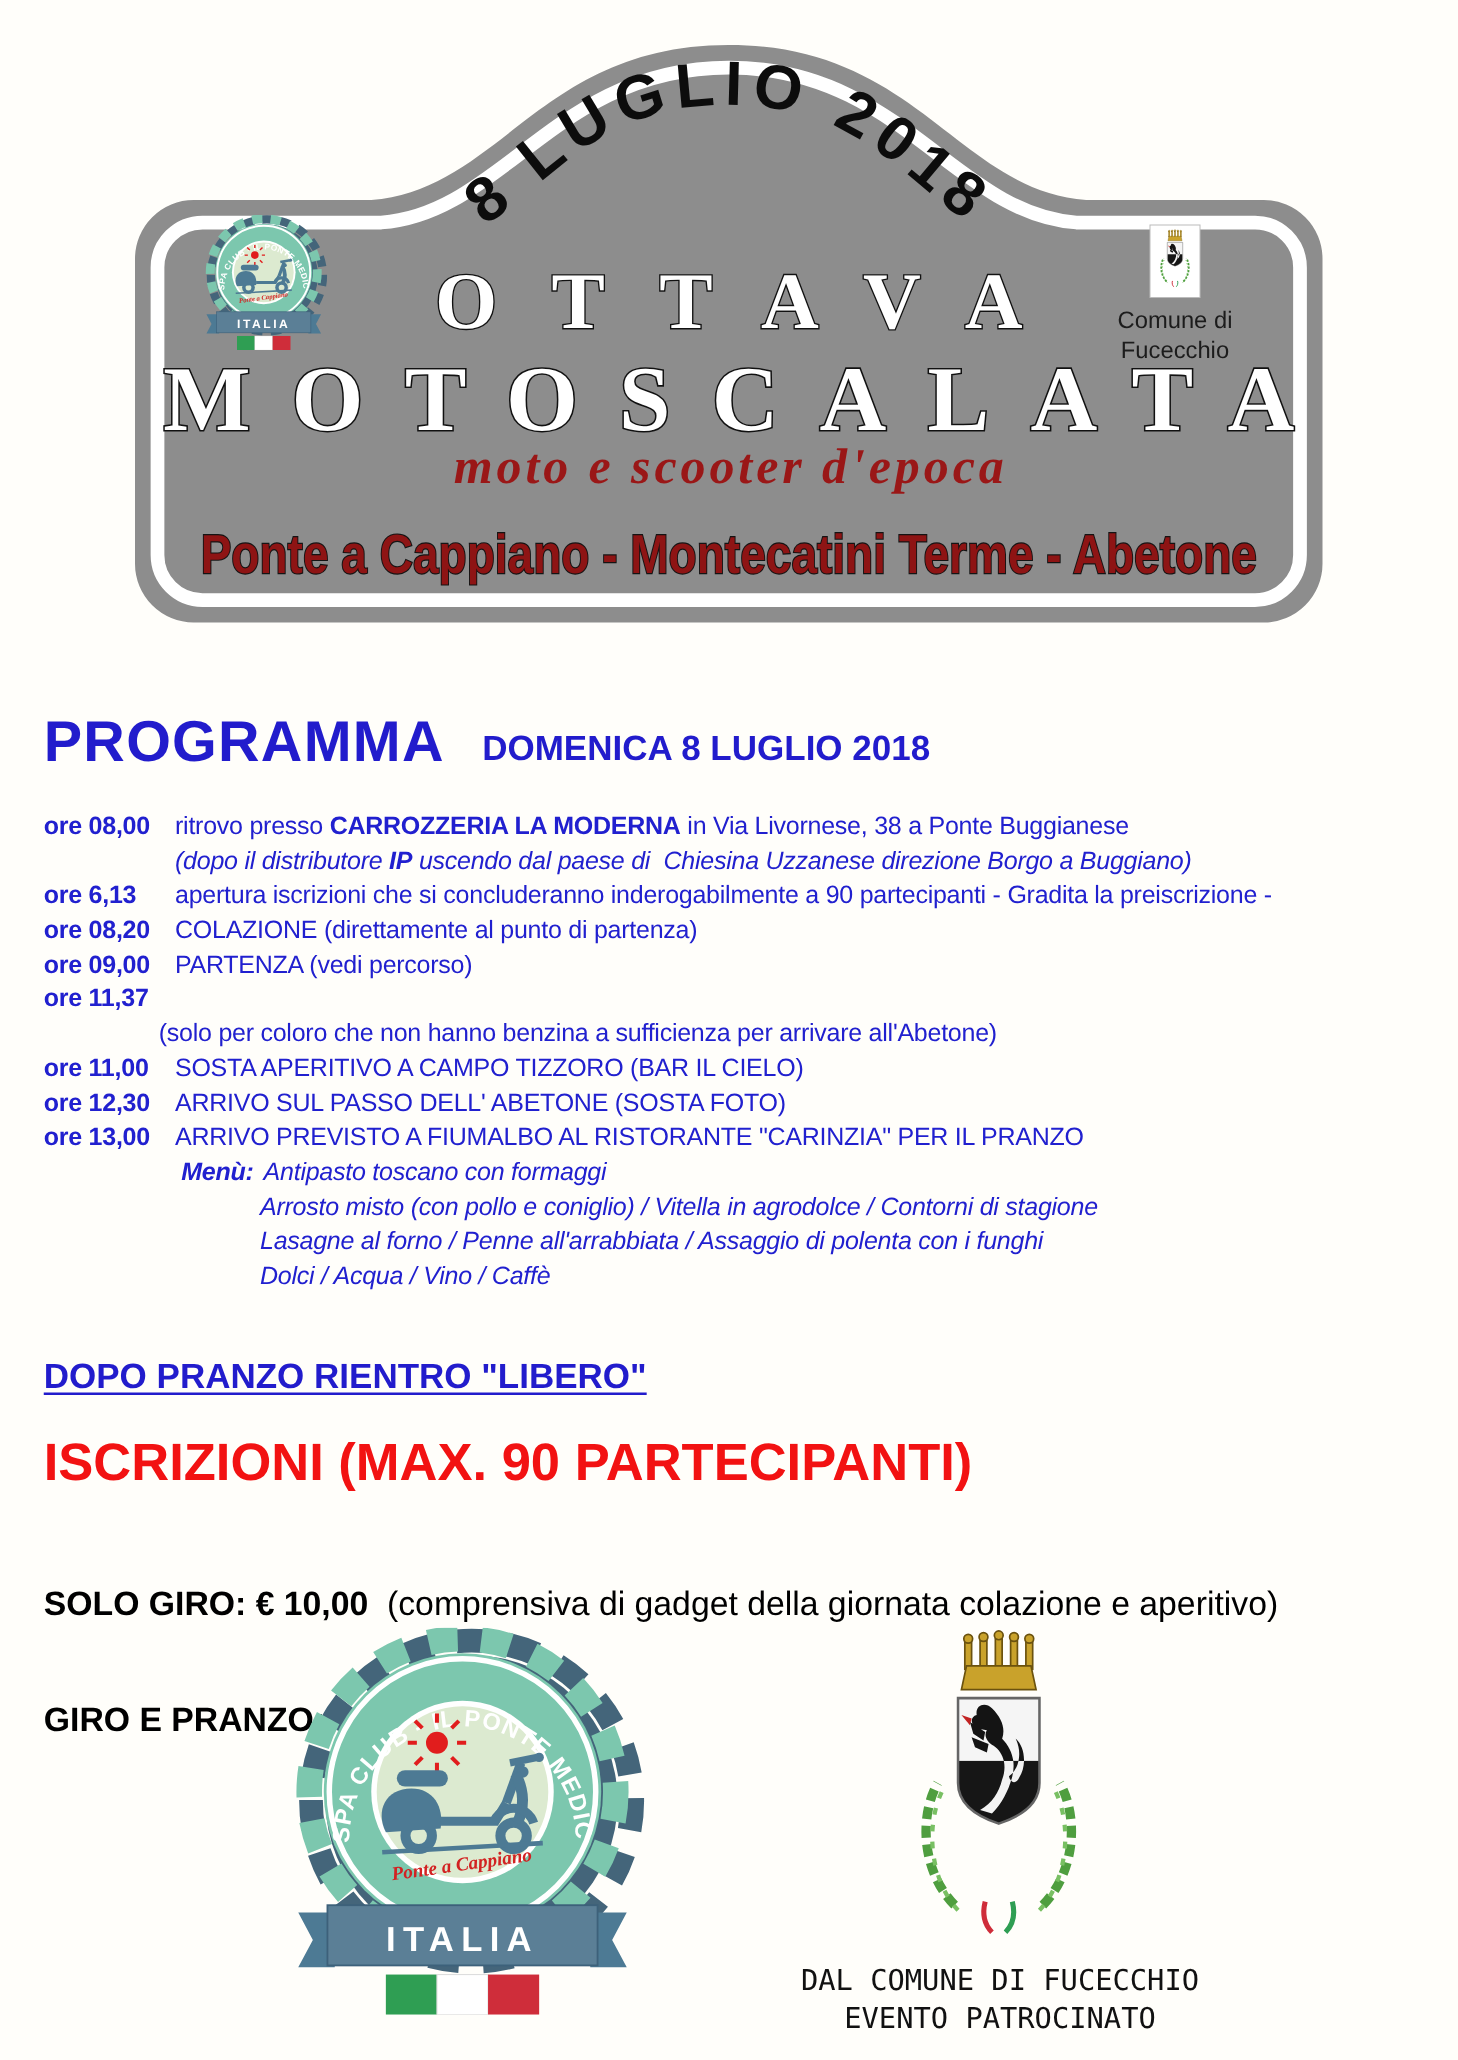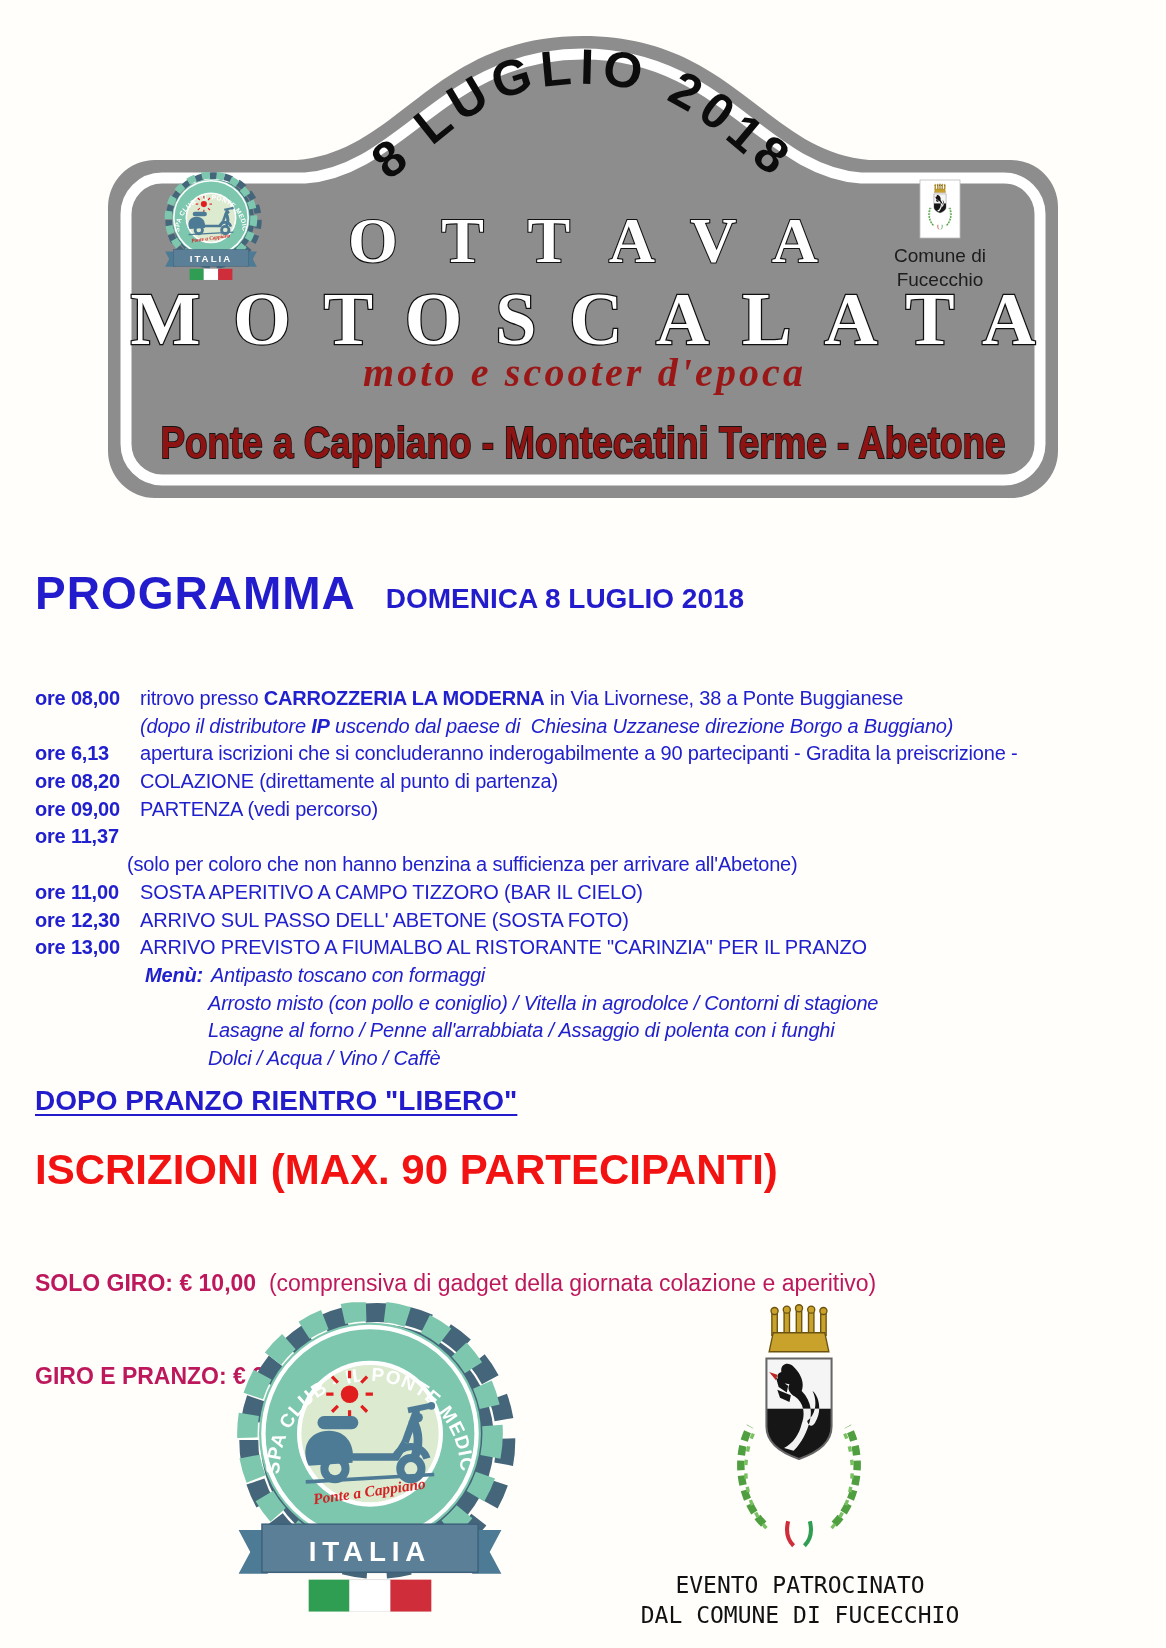--- a/index.html
+++ b/index.html
@@ -4,35 +4,35 @@
 <style>
   html,body{margin:0;padding:0;background:#fffefa;}
   #page{position:relative;width:1166px;height:1648px;background:#fffefa;overflow:hidden;
         font-family:"Liberation Sans",sans-serif;}
   
   #plate-svg{position:absolute;left:100px;top:22px;width:966px;height:484px;}
   
   #prog-head{position:absolute;left:35px;top:570px;display:flex;align-items:flex-end;color:#221ccc;}
   #prog-title{font-size:46px;font-weight:bold;letter-spacing:1px;line-height:1;}
   #prog-date{font-size:28px;font-weight:bold;margin-left:30px;padding-bottom:3px;line-height:1;}
-  #schedule{position:absolute;left:35px;top:687px;width:1110px;color:#2120cf;
+  #schedule{position:absolute;left:35px;top:650px;width:1110px;color:#2120cf;
             font-size:20px;letter-spacing:-0.2px;}
   .srow{display:flex;height:27.7px;align-items:flex-start;white-space:pre;}
   .time{flex:0 0 105px;font-weight:bold;}
   .b{font-weight:bold;}
   .ind1{padding-left:105px;font-style:italic;}   
   .ind2{padding-left:92px;}    
   .menu-row{font-style:italic;}
   .menu-first{padding-left:110px;}
   .menu-more{padding-left:173px;}
   .menu-label{font-weight:bold;margin-right:8px;}
   #after-lunch{position:absolute;left:35px;top:1085px;color:#221ccc;font-size:28px;font-weight:bold;
                text-decoration:underline;text-decoration-thickness:2px;text-underline-offset:4px;}
   #iscrizioni{position:absolute;left:35px;top:1146px;color:#f21212;font-size:42px;font-weight:bold;}
-  #prices{position:absolute;left:35px;top:1206px;color:#be185d;font-size:23px;line-height:31px;white-space:pre;}
+  #prices{position:absolute;left:35px;top:1206px;color:#000000;font-size:27px;line-height:31px;white-space:pre;}
   #prices .b{font-weight:bold;}
   
   #vespa-big{position:absolute;left:224px;top:1302px;width:292px;height:310px;}
   #crest-big{position:absolute;left:704px;top:1296px;width:190px;height:258px;}
   #patronage{position:absolute;left:620px;top:1570px;width:360px;text-align:center;color:#111;
              font-family:"DejaVu Sans Mono",monospace;font-size:23px;line-height:30px;letter-spacing:0px;}
 </style>
 </head>
 <body>
 
@@ -237,17 +237,17 @@
 
   <svg id="vespa-big" viewBox="0 0 200 212">
     <use href="#vespa-sym" width="200" height="212"></use>
   </svg>
 
   <svg id="crest-big" viewBox="0 0 140 190">
     <use href="#crest-sym" width="140" height="190"></use>
   </svg>
 
   <div id="patronage">
+    <div>DAL COMUNE DI FUCECCHIO</div>
     <div>EVENTO PATROCINATO</div>
-    <div>DAL COMUNE DI FUCECCHIO</div>
   </div>
 
 </div>
 
 </body></html>

